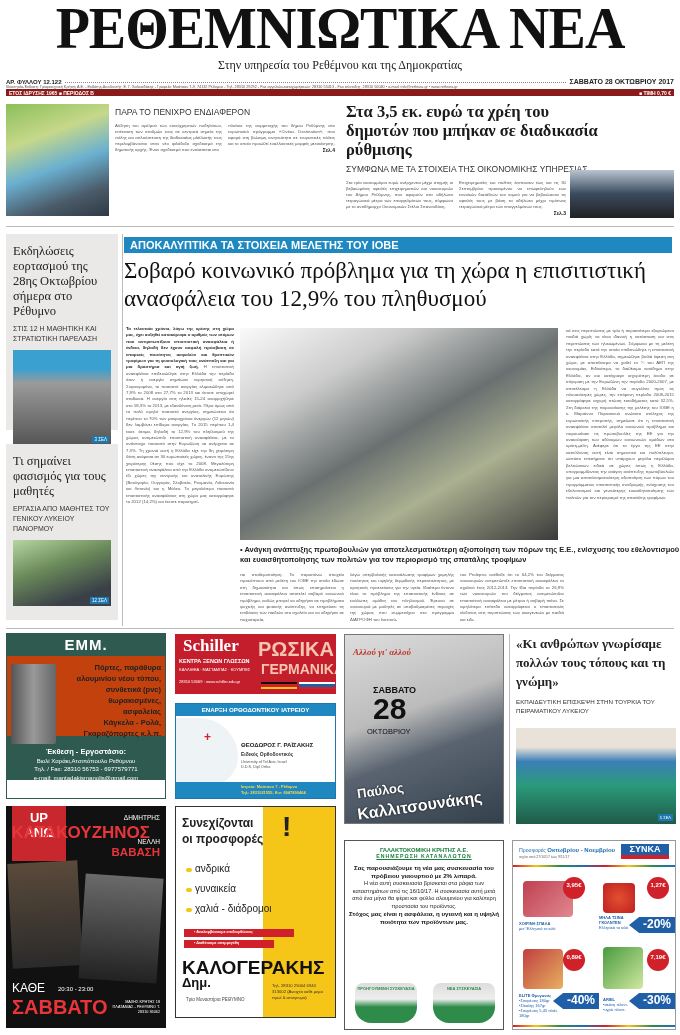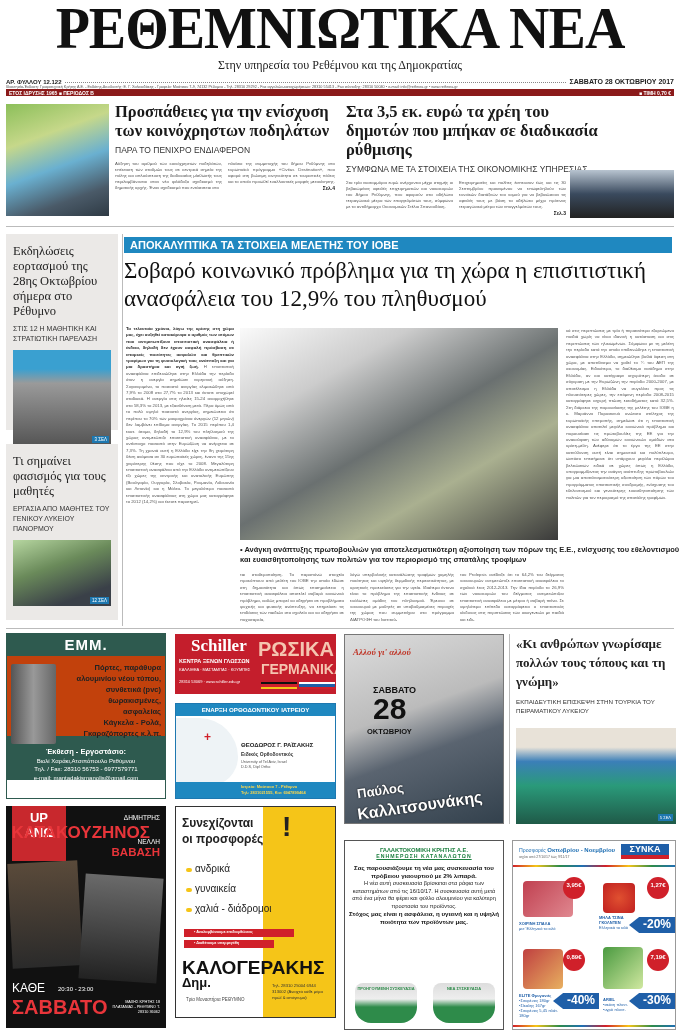--- a/index.html
+++ b/index.html
@@ -33,38 +33,38 @@
 .caption{position:absolute;left:240px;top:545px;width:440px;font-size:7.5px;line-height:10px;color:#222;font-weight:bold}
 .ad{position:absolute;overflow:hidden}
 .ad-mant{left:6px;top:633px;width:160px;height:166px;border:1px solid #2e5a4f}
 .ad-mant .top{background:#2e5a4f;color:#fff;font-weight:bold;font-size:15px;text-align:center;height:22px;line-height:22px;letter-spacing:1px}
 .ad-mant .body{height:80px;background:#c2410c;position:relative}
 .ad-mant .win{position:absolute;left:4px;top:8px;width:45px;height:80px;background:linear-gradient(90deg,#555,#999,#666);border-radius:2px}
 .ad-mant .txt{position:absolute;left:52px;top:6px;right:4px;text-align:right;font-size:7.5px;line-height:11px;font-weight:bold;color:#222}
 .ad-mant .bot{background:#2e5a4f;color:#fff;text-align:center;font-size:6px;line-height:8.5px;padding:12px 2px;height:44px}
 .ad-mant .bot b{font-size:7.5px}
 .ad-schiller{left:175px;top:634px;width:161px;height:60px;background:#c41e2c;color:#fff}
-.ad-schiller .brand{position:absolute;left:16px;top:2px;font-family:"Liberation Serif",serif;font-weight:bold;font-size:17px}
+.ad-schiller .brand{position:absolute;left:8px;top:2px;font-family:"Liberation Serif",serif;font-weight:bold;font-size:17px}
 .ad-schiller .s1{position:absolute;left:4px;top:24px;font-size:5.5px;font-weight:bold}
 .ad-schiller .s2{position:absolute;left:4px;top:33px;font-size:4px}
 .ad-schiller .s3{position:absolute;left:4px;top:45px;font-size:4px}
 .ad-schiller .ru{position:absolute;left:83px;top:4px;font-size:20px;font-weight:bold;color:#f5c5b0}
 .ad-schiller .ge{position:absolute;left:86px;top:27px;font-size:14px;font-weight:bold;color:#f5c5b0}
 .flag{position:absolute;height:7px;width:36px}
 .ad-ortho{left:175px;top:703px;width:161px;height:96px;border:1px solid #1e78b0;background:#fff}
 .ad-ortho .top{background:#1f88c0;color:#fff;font-size:6.2px;font-weight:bold;text-align:center;height:12px;line-height:12px}
 .ad-ortho .tooth{position:absolute;left:0;top:14px;width:62px;height:68px;background:#eef3f6;border-radius:0 40px 30px 0}
 .ad-ortho .name{position:absolute;left:65px;top:38px;font-size:6px;font-weight:bold;color:#222}
 .ad-ortho .spec{position:absolute;left:65px;top:47px;font-size:5px;font-weight:bold;color:#333}
 .ad-ortho .uni{position:absolute;left:65px;top:56px;font-size:3.8px;color:#555;line-height:5px}
 .ad-ortho .foot{position:absolute;left:0;right:0;bottom:0;height:16px;background:#1f88c0;color:#ffd84a;font-size:4px;padding:2px 0 0 65px;line-height:6px;font-weight:bold}
 .ad-pavlos{left:344px;top:634px;width:160px;height:190px;background:linear-gradient(160deg,#ddd 0%,#bbb 40%,#5a6470 60%,#33414d 100%);border:1px solid #777}
 .ad-pavlos .sat{position:absolute;left:28px;top:50px;font-size:9px;font-weight:bold;color:#111}
 .ad-pavlos .day{position:absolute;left:28px;top:58px;font-size:30px;font-weight:bold;color:#111;line-height:32px}
-.ad-pavlos .mon{position:absolute;left:22px;top:92px;font-size:7.5px;font-weight:bold;color:#111}
+.ad-pavlos .mon{position:absolute;left:22px;top:92px;font-size:7.5px;font-weight:normal;color:#111}
 .ad-pavlos .n1{position:absolute;left:12px;top:148px;font-size:13px;font-weight:bold;color:#fff;transform:rotate(-8deg);text-shadow:0 0 2px #000}
 .ad-pavlos .n2{position:absolute;left:12px;top:162px;font-size:16px;font-weight:bold;color:#fff;transform:rotate(-8deg);text-shadow:0 0 2px #000}
 .ad-pavlos .logo{position:absolute;left:8px;top:12px;font-family:"Liberation Serif",serif;font-style:italic;font-size:9px;color:#c0392b;font-weight:bold}
 .story-turkey{position:absolute;left:516px;top:634px;width:160px}
 .story-turkey h3{font-family:"Liberation Serif",serif;font-weight:bold;font-size:13px;line-height:19px;color:#222}
 .story-turkey .k{font-size:6.2px;line-height:9px;color:#333;margin-top:6px}
 .ad-upano{left:6px;top:806px;width:160px;height:222px;background:#111;color:#fff}
 .ad-upano .red{position:absolute;left:6px;top:0;width:54px;height:55px;background:#c8282d;text-align:center;font-size:13px;font-weight:bold;padding-top:4px}
 .ad-upano .l1{position:absolute;right:6px;top:8px;font-size:6.5px}
 .ad-upano .l2{position:absolute;right:16px;top:17px;font-size:17px;font-weight:bold;color:#e8353a}
@@ -119,21 +119,20 @@
   </div>
   <div class="info-line">Ιδιοκτησία-Έκδοση: Γραφοτεχνική Κρήτης Α.Ε. - Εκδότης-Διευθυντής: Ε. Γ. Χαλκιαδάκης - Γραφεία: Μοάτσου 7-9, 74132 Ρέθυμνο - Τηλ. 28310 29292 - Fax αγγελιών-καταχωρήσεων: 28310 55413 - Fax σύνταξης: 28310 50040 • e-mail: info@rethnea.gr • www.rethnea.gr</div>
   <div class="redbar">
     <span>ΕΤΟΣ ΙΔΡΥΣΗΣ 1965 ■ ΠΕΡΙΟΔΟΣ Β</span>
     <span>■ ΤΙΜΗ 0,70 €</span>
   </div>
 </div>
 
 <div class="photo" style="left:6px;top:104px;width:103px;height:112px;background:linear-gradient(160deg,#8cbf5a 0%,#c6d88a 30%,#6ab0d0 55%,#4a5a68 80%,#2e3a44)"></div>
 <div class="story-top" style="left:115px;width:220px">
-  <h2>Προσπάθειες για την ενίσχυση των κοινόχρηστων ποδηλάτων</h2>
   <div class="kicker">ΠΑΡΑ ΤΟ ΠΕΝΙΧΡΟ ΕΝΔΙΑΦΕΡΟΝ</div>
   <div class="cols">
     <div>Αύξηση του αριθμού των κοινόχρηστων ποδηλάτων, επέκταση των σταθμών τους σε κεντρικά σημεία της πόλης και απλούστευση της διαδικασίας μίσθωσής τους περιλαμβάνονται στον νέο φιλόδοξο σχεδιασμό της δημοτικής αρχής. Έναν σχεδιασμό που εντάσσεται στο</div>
     <div><span>πλαίσιο της συμμετοχής του δήμου Ρεθύμνης στο ευρωπαϊκό πρόγραμμα «Civitas Destination», που αφορά στη βιώσιμη κινητικότητα σε τουριστικές πόλεις και το οποίο προωθεί εναλλακτικές μορφές μετακίνησης.</span><div class="pg">Σελ.4</div></div>
   </div>
 </div>
 
 <div class="story-top" style="left:346px;width:328px">
   <h2 style="width:260px">Στα 3,5 εκ. ευρώ τα χρέη του δημοτών που μπήκαν σε διαδικασία ρύθμισης</h2>
   <div class="kicker">ΣΥΜΦΩΝΑ ΜΕ ΤΑ ΣΤΟΙΧΕΙΑ ΤΗΣ ΟΙΚΟΝΟΜΙΚΗΣ ΥΠΗΡΕΣΙΑΣ</div>

